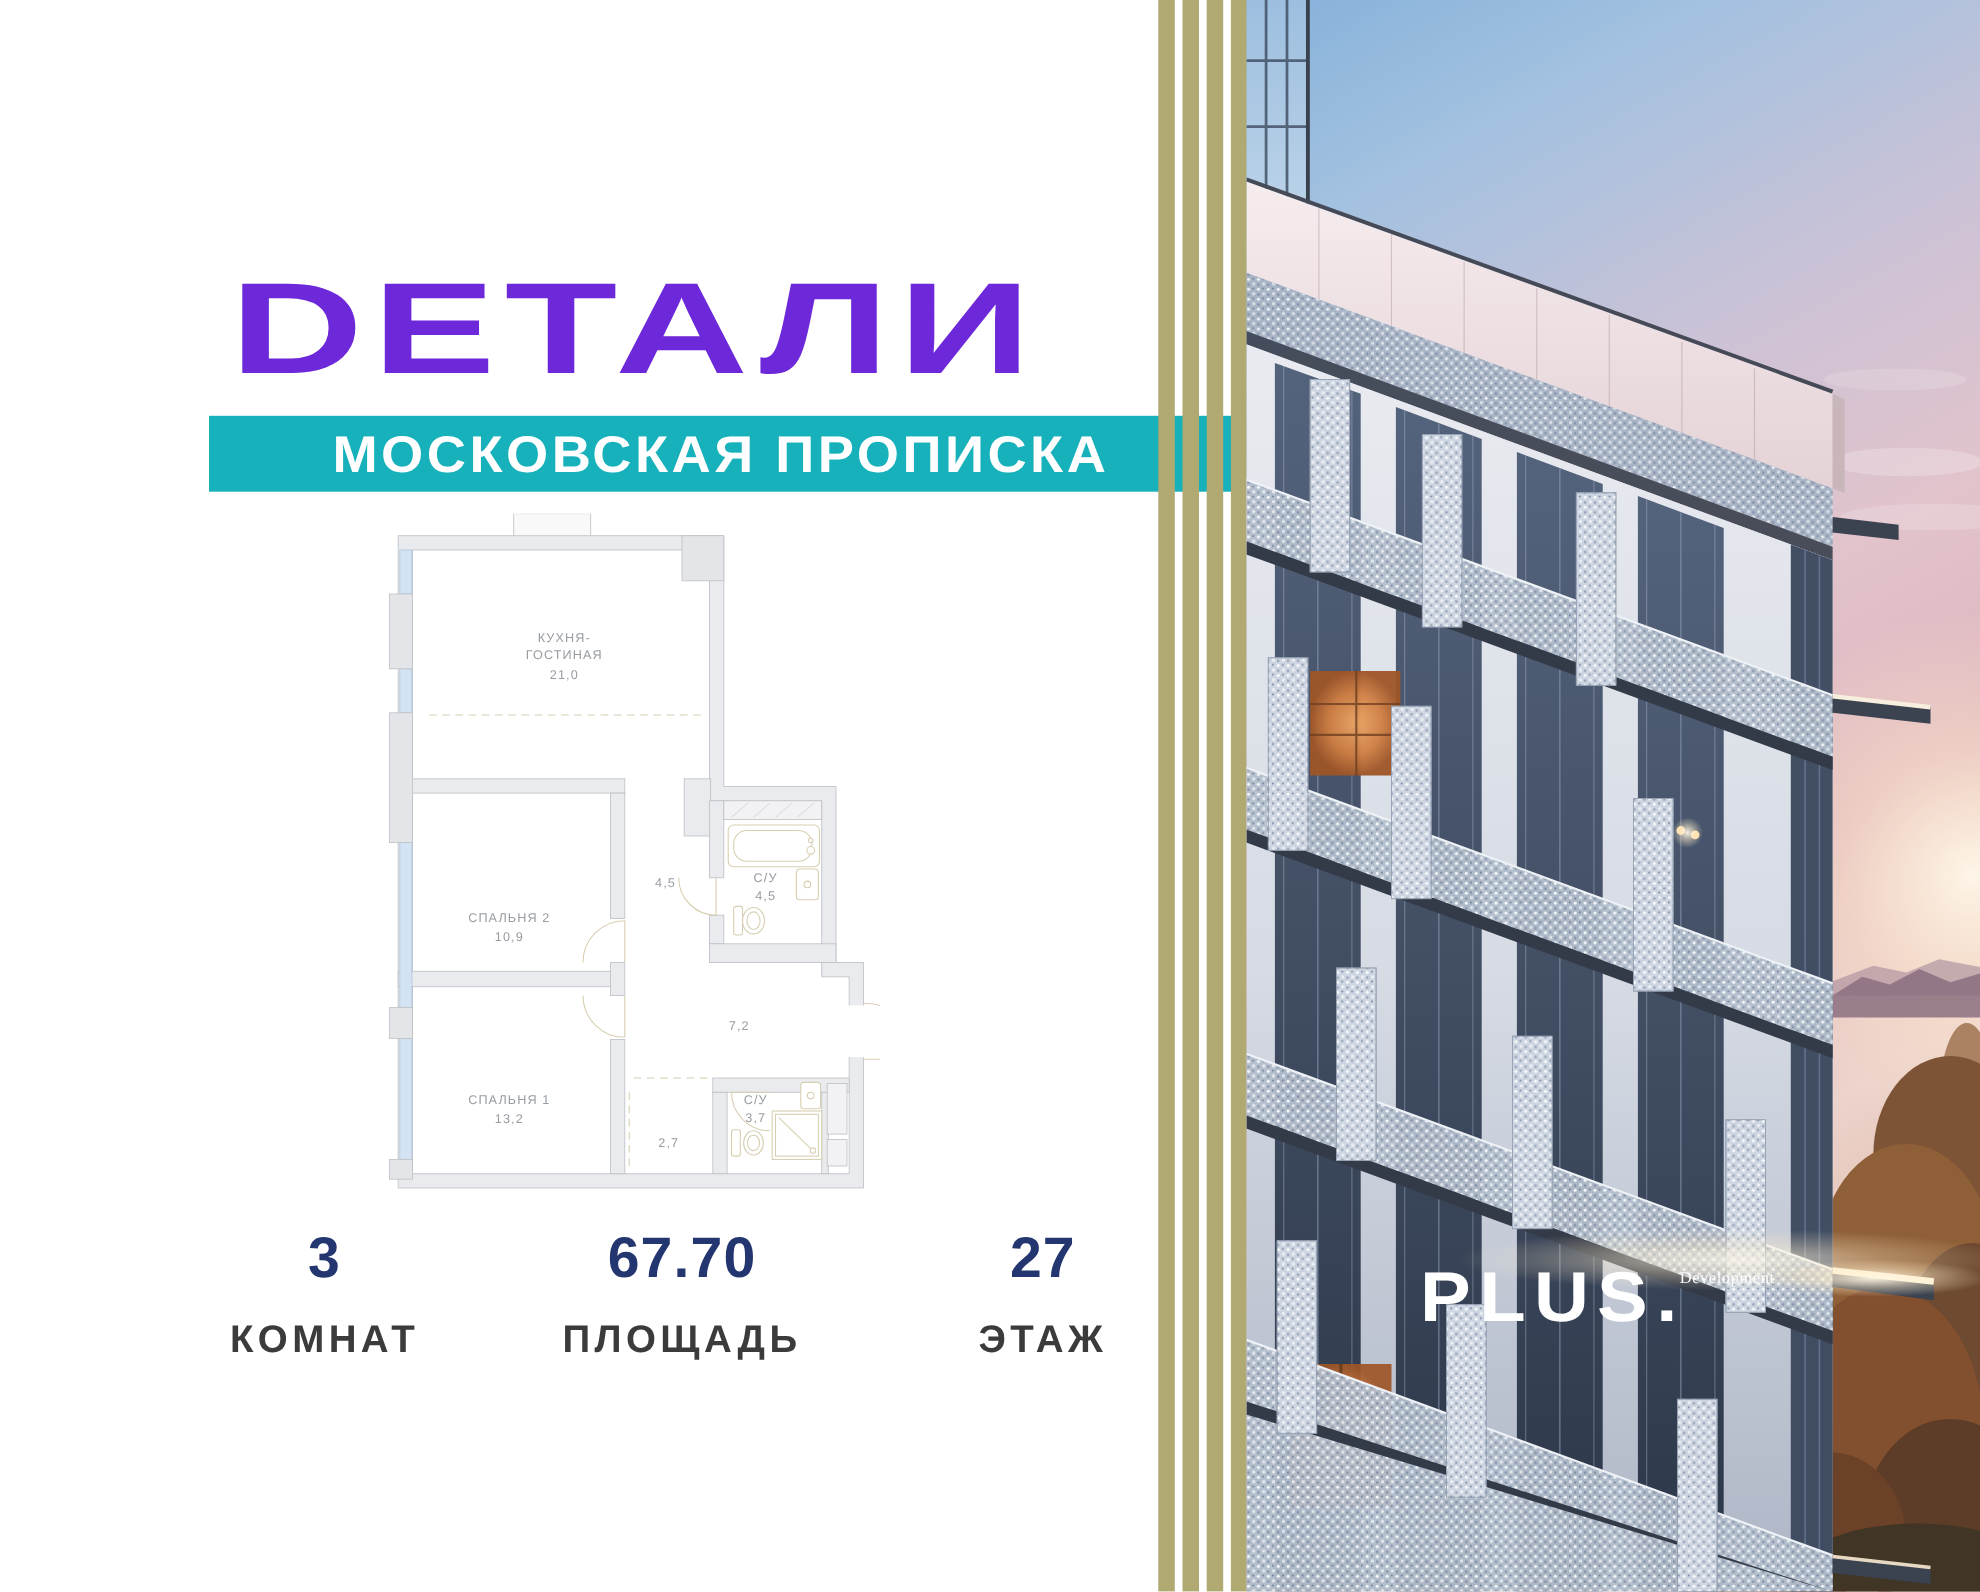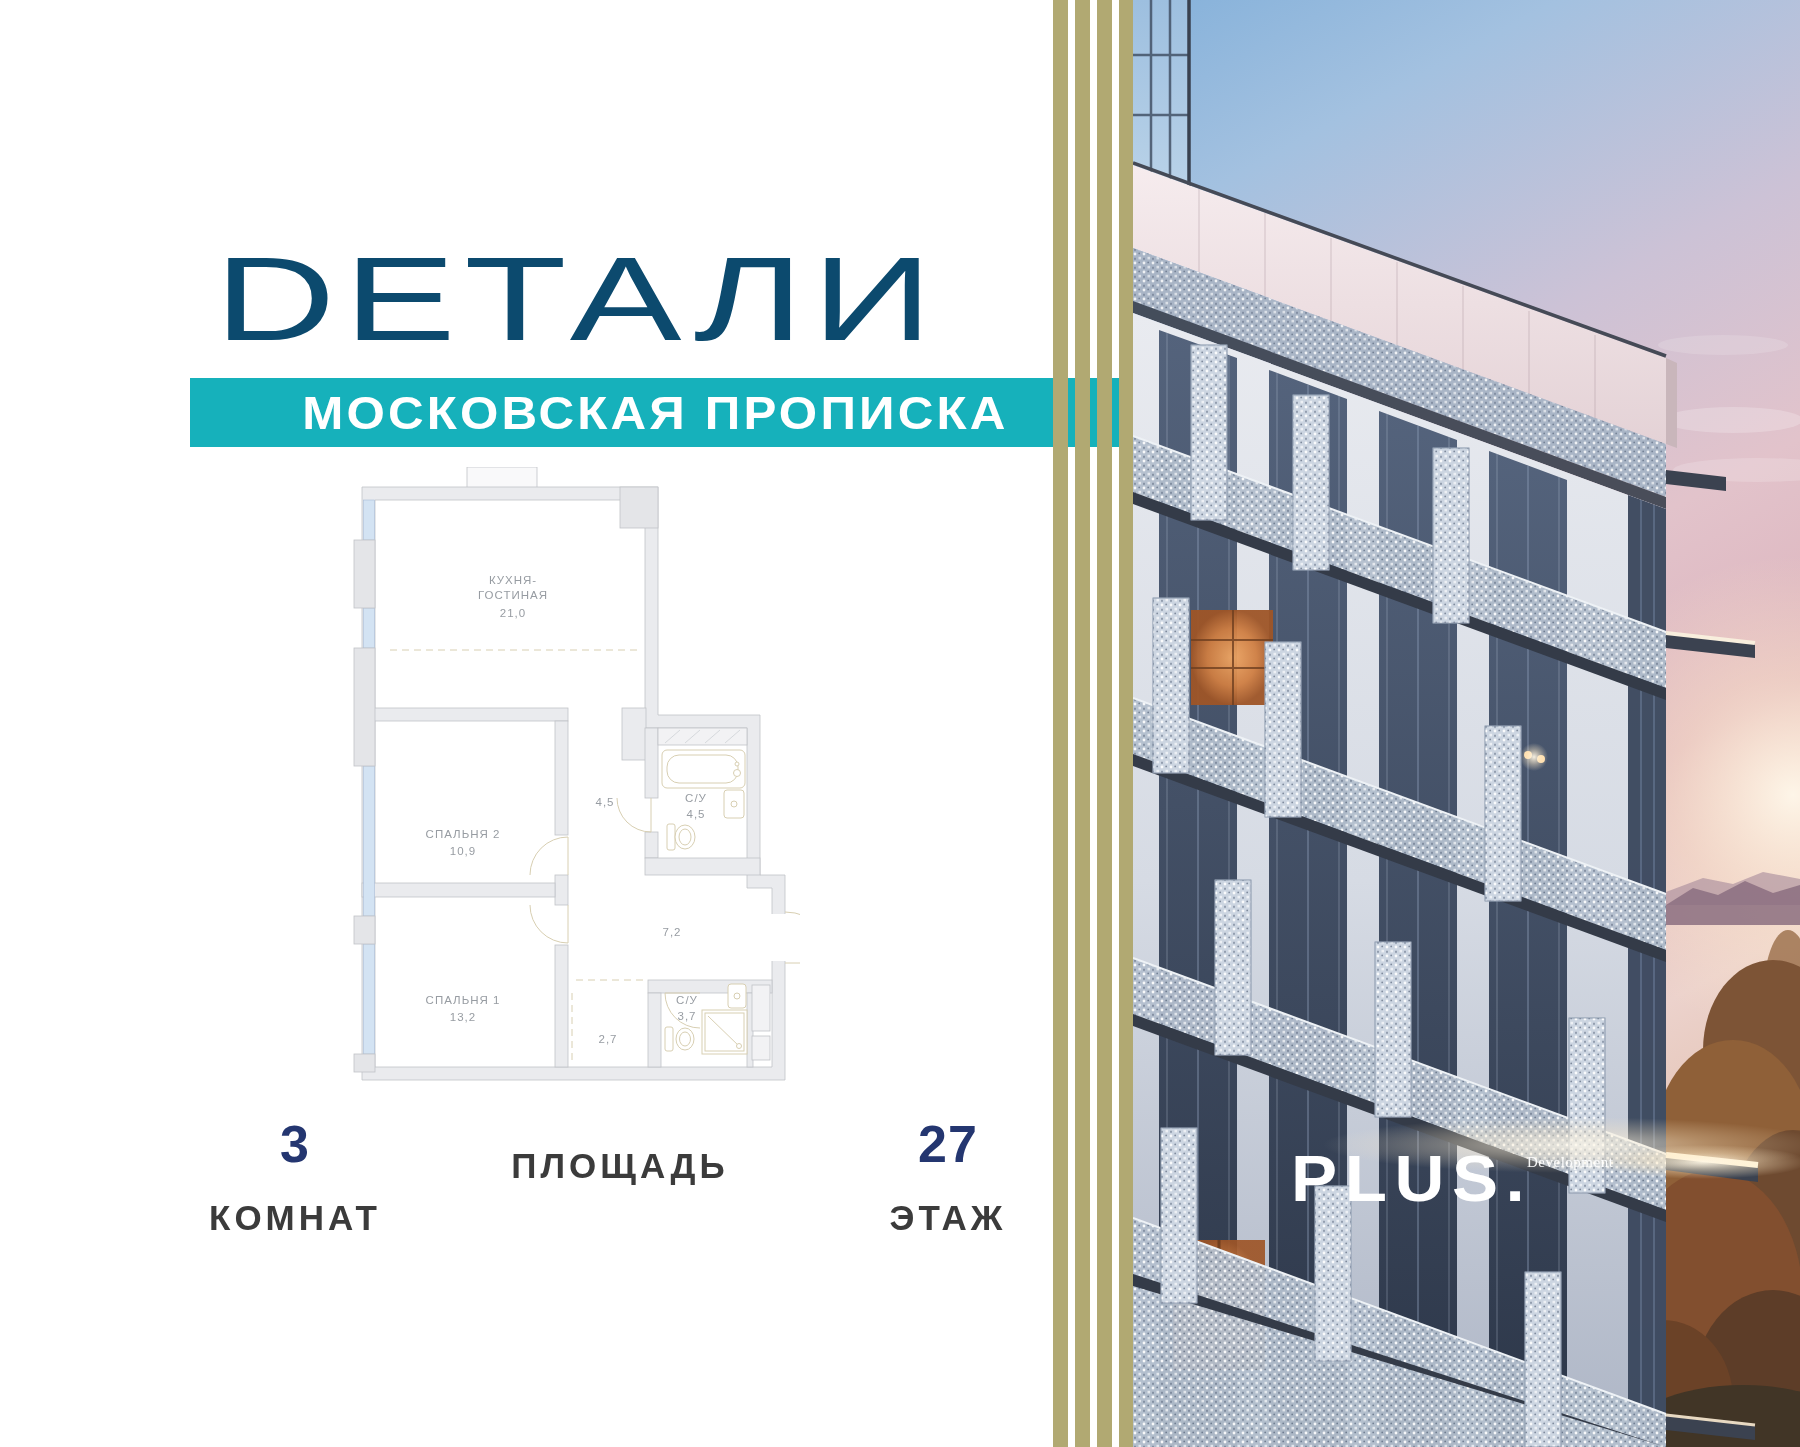--- a/index.html
+++ b/index.html
@@ -1,21 +1,21 @@
 <!DOCTYPE html>
 <html><head>
 <meta charset="utf-8">
 <style>
   html,body{margin:0;padding:0;background:#fff;}
   .canvas{position:relative;width:1800px;height:1447px;background:#ffffff;overflow:hidden;
           font-family:"Liberation Sans",sans-serif;}
   
   .left-panel{position:absolute;left:0;top:0;width:1053px;height:1447px;background:#fff;}
   .brand-logo{position:absolute;left:140px;top:240px;width:875px;text-align:center;
-              font-size:118px;line-height:1;font-weight:400;color:#0c4a6e;letter-spacing:6px;white-space:nowrap;}
+              font-size:118px;line-height:1;font-weight:700;color:#6d28d9;letter-spacing:6px;white-space:nowrap;}
   .brand-logo .stretch{display:inline-block;transform:scaleX(1.42);transform-origin:center;}
   .subtitle-banner{position:absolute;left:190px;top:378px;width:930px;height:69px;background:#16b1bb;
                    display:flex;align-items:center;justify-content:center;text-align:center;}
   .subtitle-banner .txt{color:#fff;font-weight:700;font-size:47px;letter-spacing:3px;white-space:nowrap;
                         display:inline-block;transform:scaleX(1.05);}
   
   .stat{position:absolute;top:1118px;transform:translateX(-50%);text-align:center;}
   .stat-value{font-size:52px;line-height:1;font-weight:800;color:#243670;letter-spacing:1px;}
   .stat-label{margin-top:30px;font-size:35px;line-height:1;font-weight:700;color:#3b3b3b;letter-spacing:4px;}
   .stat.s1{left:295px}.stat.s2{left:620px}.stat.s3{left:948px}
@@ -143,20 +143,21 @@
         <text class="plan-label" x="387" y="524">С/У</text>
         <text class="plan-label" x="387" y="540">3,7</text>
       </g>
     </svg>
 
     <div class="stat s1">
       <div class="stat-value">3</div>
       <div class="stat-label">КОМНАТ</div>
     </div>
     <div class="stat s2">
+      <div class="stat-value">67.70</div>
       <div class="stat-label">ПЛОЩАДЬ</div>
     </div>
     <div class="stat s3">
       <div class="stat-value">27</div>
       <div class="stat-label">ЭТАЖ</div>
     </div>
   </div>
 
   <div>
     <div class="stripe" style="left:1053px"></div>

